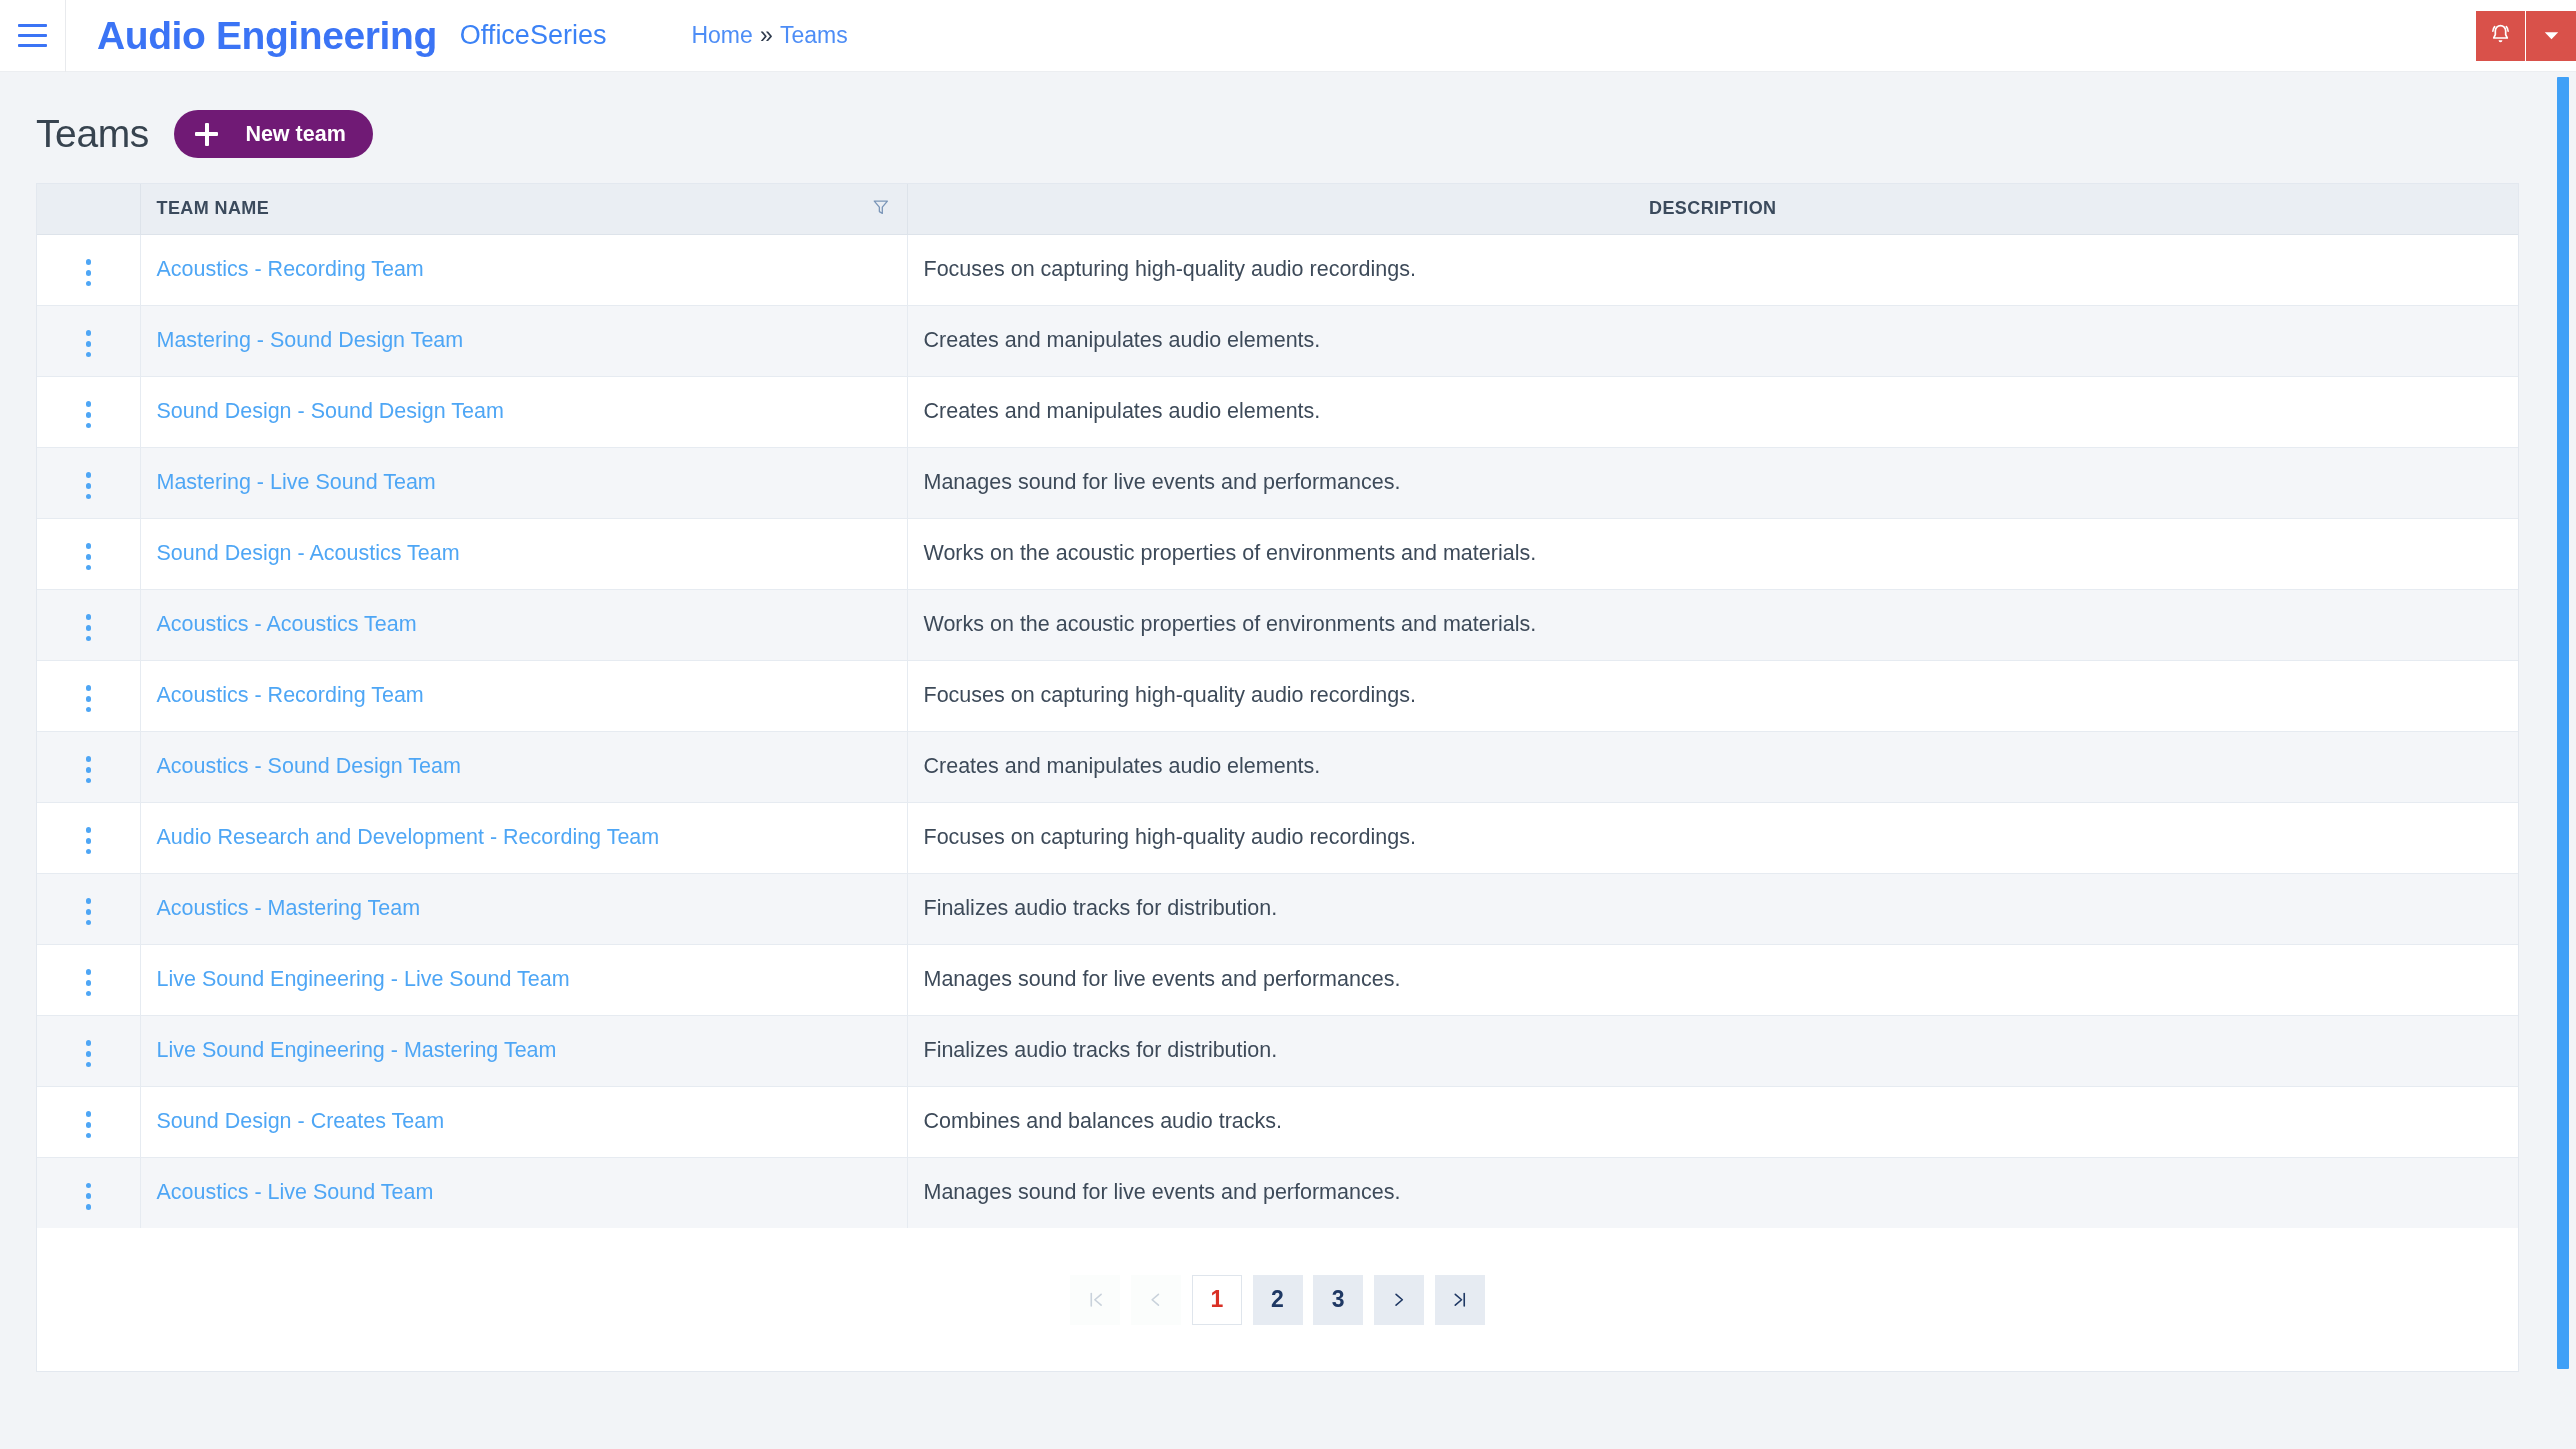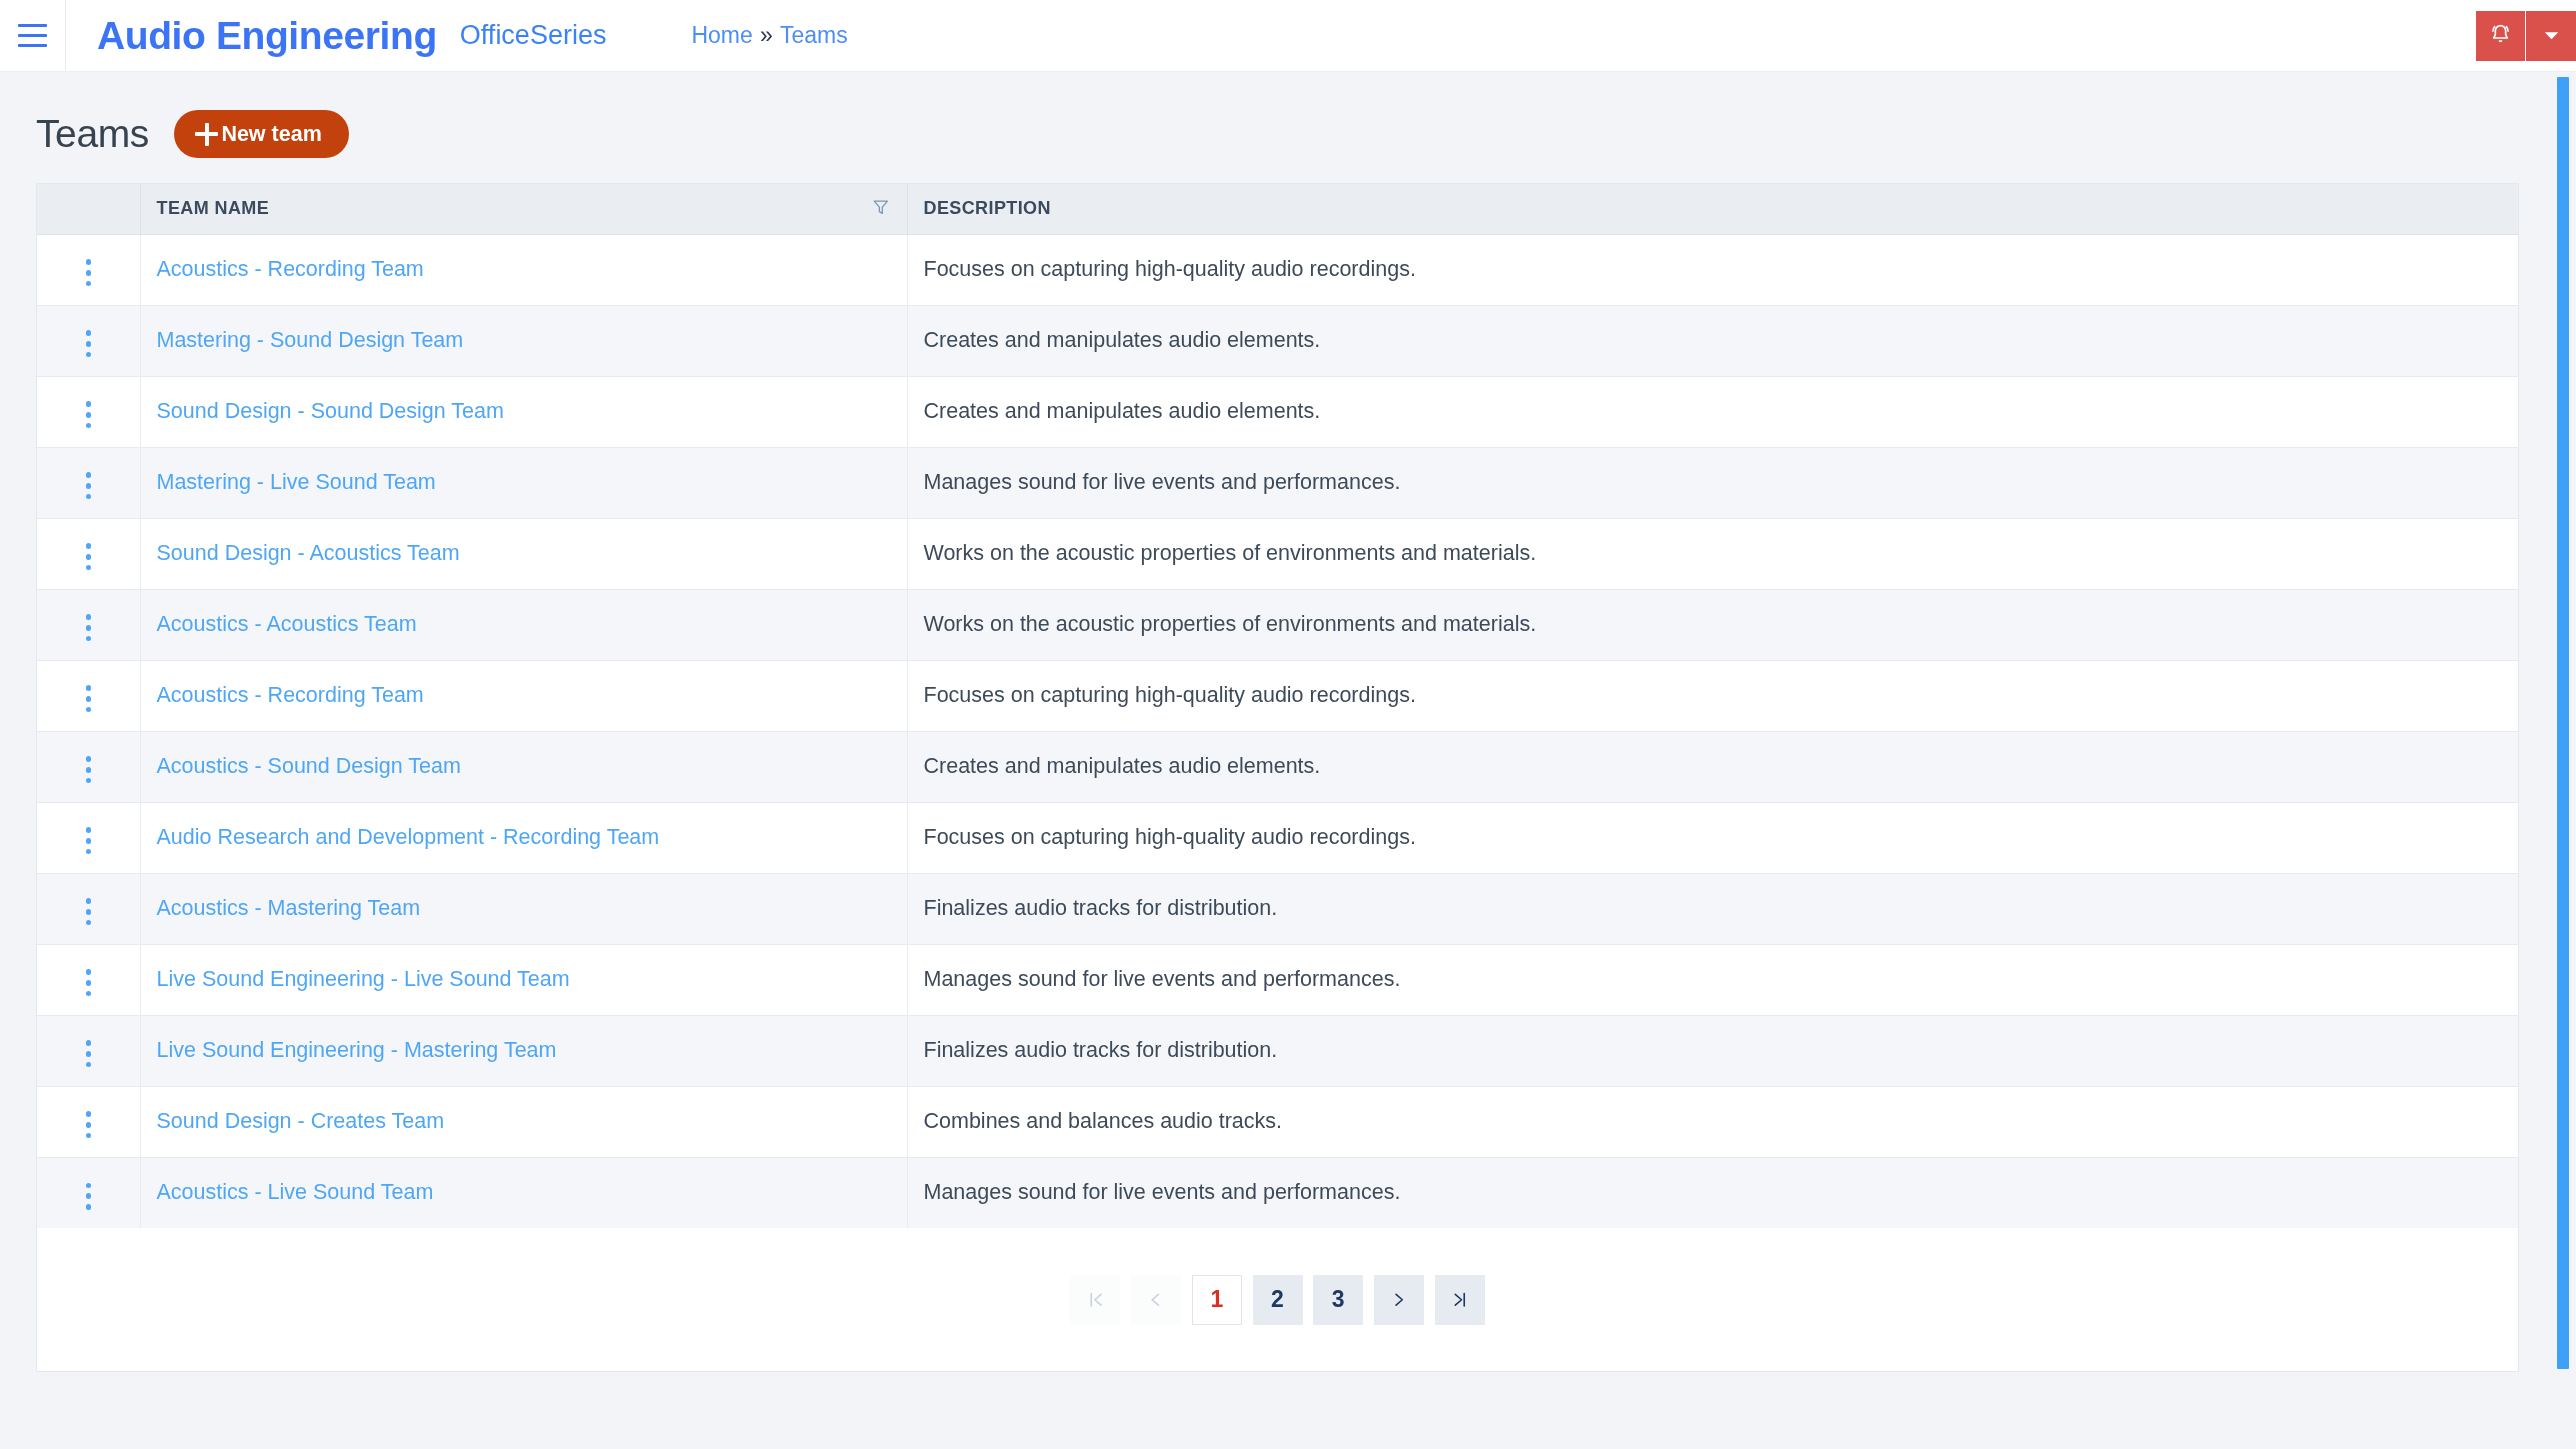--- a/index.html
+++ b/index.html
@@ -92,22 +92,22 @@
   }
   .page-title {
     font-size: 39px;
     color: #37434f;
     font-weight: normal;
     letter-spacing: -0.4px;
   }
   .new-btn {
     display: inline-flex;
     align-items: center;
-    gap: 3px;
-    background: #c2410c;
+    gap: 27px;
+    background: #701a75;
     color: #fff;
     border: none;
     border-radius: 894px;
     padding: 11.6px 27px 11.6px 21.5px;
     font-size: 21.5px;
     font-weight: bold;
     font-family: "Liberation Sans", sans-serif;
     cursor: pointer;
   }
   .plus-icon {
@@ -136,21 +136,21 @@
   col.c-menu { width: 103px; }
   col.c-name { width: 767px; }
   col.c-desc { width: auto; }
 
   thead th {
     background: #eaeef3;
     color: #3b4a5c;
     font-size: 18px;
     font-weight: bold;
     letter-spacing: 0.4px;
-    text-align: left;
+    text-align: center;
     height: 50px;
     padding: 0 16px;
     border-bottom: 0.9px solid #dde3ea;
     border-right: 0.9px solid #dde3ea;
     vertical-align: middle;
   }
   thead th:last-child { border-right: none; }
   .th-inner { display: flex; align-items: center; justify-content: space-between; }
 
   tbody td {

